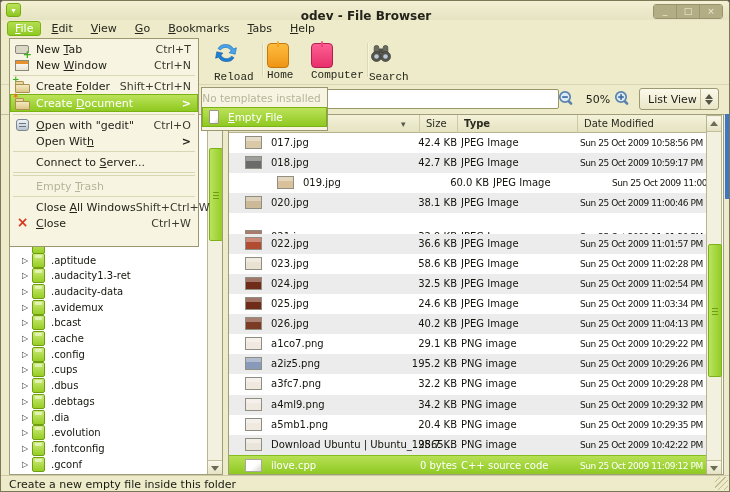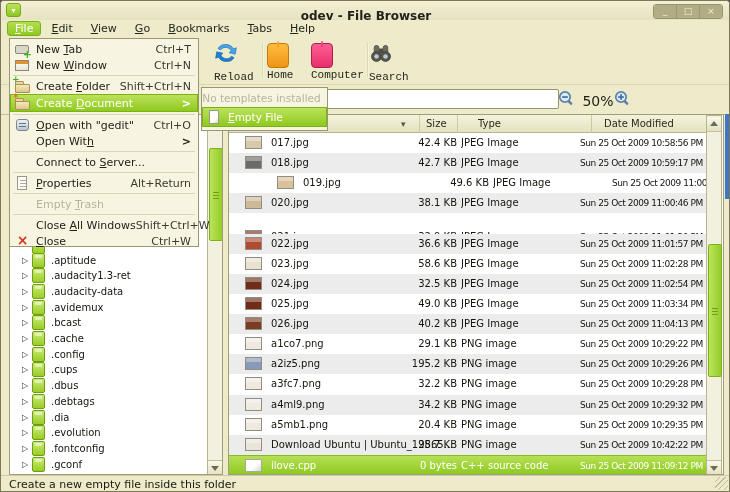--- a/index.html
+++ b/index.html
@@ -26,21 +26,21 @@
   .tb-label{font-size:11px;color:#26261c;margin-top:1px;}
   .tb-sep{position:absolute;top:6px;width:1px;height:34px;background:#dbd8b4;border-right:1px solid #f6f4dd;}
   .drawer{width:20px;height:23px;border-radius:4px;position:relative;margin-top:2px;}
   .drawer::before{content:"";position:absolute;left:9px;top:-3px;width:2px;height:6px;background:inherit;border-radius:1px;}
   .drawer-home{background:linear-gradient(#ffc75427 , #0000) ,linear-gradient(#fdb93a,#ef9414);border:1px solid #c2790e;}
   .drawer-comp{background:linear-gradient(#ff5f94,#e72f6b);border:1px solid #b0204f;}
   
   #locationbar{left:0;top:83px;width:730px;height:30px;border-bottom:1px solid #c2bf9a;}
   #loc-input{left:256px;top:5px;width:292px;height:18px;background:#fff;border:1px solid #989569;border-radius:2px;font-size:11px;padding:0 4px;box-sizing:content-box;}
   .zoom-btn{top:5px;width:20px;height:20px;}
-  #zoom-pct{left:580px;top:9px;width:34px;text-align:center;font-size:14px;color:#22221a;}
+  #zoom-pct{left:580px;top:9px;width:34px;text-align:center;font-size:11px;color:#22221a;}
   #view-combo{left:638px;top:4px;width:80px;height:22px;background:linear-gradient(#fbf9ea,#e9e6c8);border:1px solid #9c video9871;border:1px solid #9c9871;border-radius:3px;box-sizing:border-box;}
   #view-combo-label{left:8px;top:4px;font-size:11px;color:#22221a;}
   #combo-spin{right:0;top:0;bottom:0;width:17px;border-left:1px solid #c4c09a;}
   .tri-up{left:4px;top:5px;width:0;height:0;border-left:4px solid transparent;border-right:4px solid transparent;border-bottom:5px solid #555548;}
   .tri-down{left:4px;bottom:4px;width:0;height:0;border-left:4px solid transparent;border-right:4px solid transparent;border-top:5px solid #555548;}
   
   #sidepane{left:8px;top:113px;width:214px;height:361px;background:#fff;border:1px solid #a09d7a;box-sizing:border-box;overflow:hidden;}
   .tree-row{position:absolute;left:0;height:15px;display:flex;align-items:center;font-size:10px;color:#14140c;}
   .expander{width:14px;text-align:center;font-size:8px;color:#333;margin-left:8px;}
   .tree-folder{width:11px;height:13px;background:linear-gradient(#cdea7a,#97ce25);border:1px solid #6f9e13;border-radius:2px;position:relative;margin-right:6px;}
@@ -177,20 +177,27 @@
     </div>
     <div id="zoom-pct" class="abs">50%</div>
     <div class="zoom-btn abs" style="left:612px;">
       <svg width="19" height="19" viewBox="0 0 19 19">
         <circle cx="8" cy="8" r="5.2" fill="#dceaf6" stroke="#5b82ad" stroke-width="1.7"></circle>
         <rect x="5.2" y="7.2" width="5.6" height="1.7" fill="#3f6ea2"></rect>
         <rect x="7.2" y="5.2" width="1.7" height="5.6" fill="#3f6ea2"></rect>
         <rect x="12" y="10.7" width="5.6" height="2.6" rx="1.3" transform="rotate(45 12 10.7)" fill="#5b82ad"></rect>
       </svg>
     </div>
+    <div id="view-combo" class="abs">
+      <div id="view-combo-label" class="abs">List View</div>
+      <div id="combo-spin" class="abs">
+        <div class="tri-up abs"></div>
+        <div class="tri-down abs"></div>
+      </div>
+    </div>
   </div>
 
   <div id="sidepane" class="abs">
     <div id="tree">
         <div class="tree-row" style="top: 124px;">
           <span class="expander"></span>
           <span class="tree-folder"></span>
         </div>
         <div class="tree-row" style="top: 137.5px;">
           <span class="expander">▷</span>
@@ -275,42 +282,42 @@
         </div>
     </div>
   </div>
 
   <div id="listpane" class="abs">
     <div id="list-header">
       <div class="hcell" style="left:0;width:191px;">
           <span id="sort-arrow">▾</span>
         </div>
       <div class="hcell" style="left:191px;width:38px;">Size</div>
-      <div class="hcell" style="left:243px;width:120px;">Type</div>
-      <div class="hcell" style="left:349px;width:129px;border-right:none;margin-left:20px;">Date Modified</div>
+      <div class="hcell" style="left:229px;width:120px;font-weight:bold;">Type</div>
+      <div class="hcell" style="left:349px;width:129px;border-right:none;">Date Modified</div>
     </div>
     <div id="rows">
         <div class="lrow even" style="top: 18px;">
           <span class="lc c-icon" style="background: rgb(217, 201, 169);"></span>
           <span class="lc c-name">017.jpg</span>
           <span class="lc c-size">42.4 KB</span>
           <span class="lc c-type">JPEG Image</span>
           <span class="lc c-date">Sun 25 Oct 2009 10:58:56 PM EET</span>
         </div>
         <div class="lrow odd" style="top: 38.12px;">
           <span class="lc c-icon" style="background: rgb(107, 107, 105);"></span>
           <span class="lc c-name">018.jpg</span>
           <span class="lc c-size">42.7 KB</span>
           <span class="lc c-type">JPEG Image</span>
           <span class="lc c-date">Sun 25 Oct 2009 10:59:17 PM EET</span>
         </div>
         <div class="lrow even" style="top: 58.24px; margin-left: 32px;">
           <span class="lc c-icon" style="background: rgb(217, 193, 155);"></span>
           <span class="lc c-name">019.jpg</span>
-          <span class="lc c-size">49.6 KB</span>
+          <span class="lc c-size">60.0 KB</span>
           <span class="lc c-type">JPEG Image</span>
           <span class="lc c-date">Sun 25 Oct 2009 11:00:04 PM EET</span>
         </div>
         <div class="lrow odd" style="top: 78.36px;">
           <span class="lc c-icon" style="background: rgb(205, 185, 151);"></span>
           <span class="lc c-name">020.jpg</span>
           <span class="lc c-size">38.1 KB</span>
           <span class="lc c-type">JPEG Image</span>
           <span class="lc c-date">Sun 25 Oct 2009 11:00:46 PM EET</span>
         </div>
@@ -338,21 +345,21 @@
         <div class="lrow odd" style="top: 158.84px;">
           <span class="lc c-icon" style="background: rgb(112, 43, 25);"></span>
           <span class="lc c-name">024.jpg</span>
           <span class="lc c-size">32.5 KB</span>
           <span class="lc c-type">JPEG Image</span>
           <span class="lc c-date">Sun 25 Oct 2009 11:02:54 PM EET</span>
         </div>
         <div class="lrow even" style="top: 178.96px;">
           <span class="lc c-icon" style="background: rgb(112, 43, 25);"></span>
           <span class="lc c-name">025.jpg</span>
-          <span class="lc c-size">49.0 KB</span>
+          <span class="lc c-size">24.6 KB</span>
           <span class="lc c-type">JPEG Image</span>
           <span class="lc c-date">Sun 25 Oct 2009 11:03:34 PM EET</span>
         </div>
         <div class="lrow odd" style="top: 199.08px;">
           <span class="lc c-icon" style="background: rgb(123, 59, 37);"></span>
           <span class="lc c-name">026.jpg</span>
           <span class="lc c-size">40.2 KB</span>
           <span class="lc c-type">JPEG Image</span>
           <span class="lc c-date">Sun 25 Oct 2009 11:04:13 PM EET</span>
         </div>
@@ -458,25 +465,20 @@
         <span class="mi-accel"></span>
         <span class="mi-arrow">&gt;</span>
       </div>
       <div class="menu-sep"></div>
       <div class="menu-item">
         <span class="mi-icon "></span>
         <span class="mi-label">Connect to <u>S</u>erver...</span>
         <span class="mi-accel"></span>
       </div>
       <div class="menu-sep"></div>
-      <div class="menu-item">
-        <span class="mi-icon ic-props"></span>
-        <span class="mi-label"><u>P</u>roperties</span>
-        <span class="mi-accel">Alt+Return</span>
-      </div>
       <div class="menu-sep"></div>
       <div class="menu-item disabled">
         <span class="mi-icon "></span>
         <span class="mi-label">Empty <u>T</u>rash</span>
         <span class="mi-accel"></span>
       </div>
       <div class="menu-sep"></div>
       <div class="menu-item">
         <span class="mi-icon "></span>
         <span class="mi-label">Close <u>A</u>ll Windows</span>

